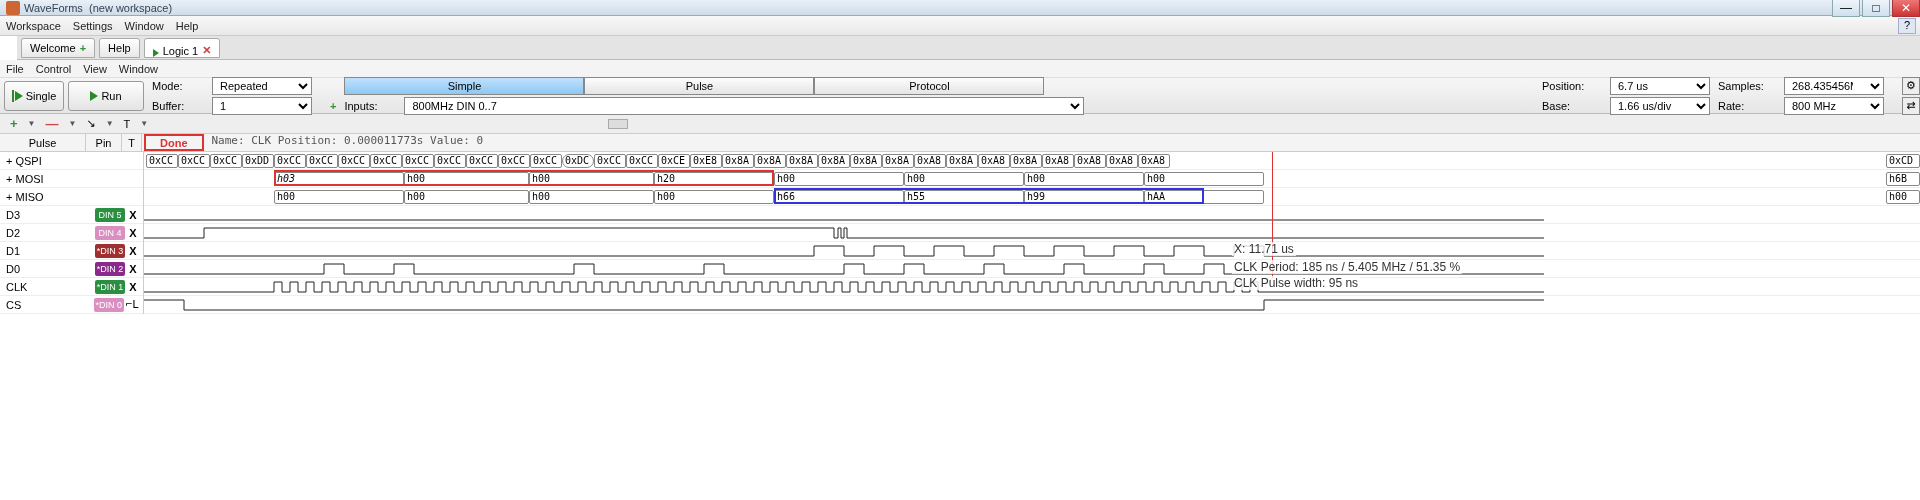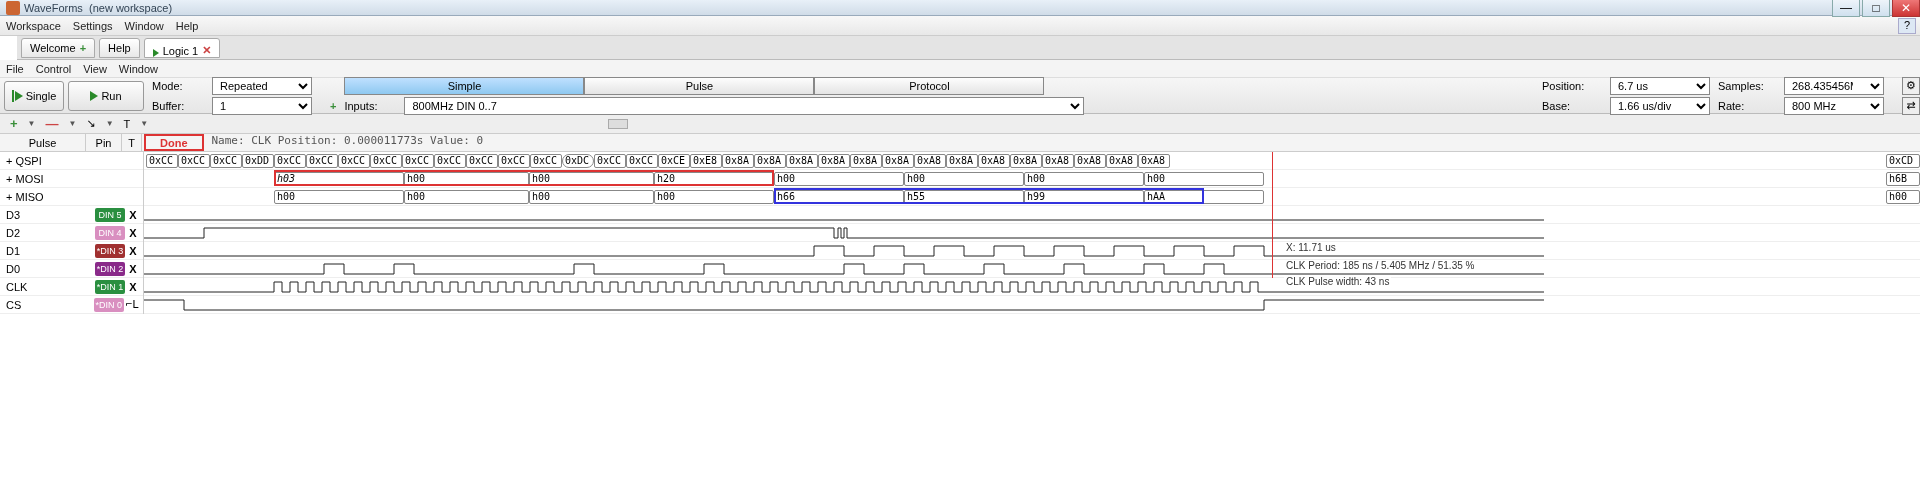--- a/index.html
+++ b/index.html
@@ -72,21 +72,21 @@
 .sig-row .lmark { font-family:monospace; }
 
 .wave-area { flex:1; position:relative; background:#fff; }
 .bus-row { height:18px; border-bottom:1px solid #eee; display:flex; position:relative; }
 .bus-cell { border:1px solid #888; border-radius:2px; height:14px; margin-top:2px; font-size:10px; font-family:monospace; padding:0 2px; line-height:12px; overflow:hidden; white-space:nowrap; }
 .mosi-box { border:2px solid #d33; position:absolute; top:18px; left:130px; width:500px; height:16px; pointer-events:none; }
 .miso-box { border:2px solid #33d; position:absolute; top:36px; left:630px; width:430px; height:16px; pointer-events:none; }
 
 .dig-row { height:18px; border-bottom:1px solid #eee; position:relative; }
 .cursor-line { position:absolute; left:1128px; top:0; width:1px; height:126px; background:#d33; }
-.info-box { position:absolute; left:1140px; font-size:10px; color:#333; background:rgba(255,255,255,0.8); padding:0 2px; }
+.info-box { position:absolute; left:1088px; font-size:12px; color:#333; background:rgba(255,255,255,0.8); padding:0 2px; }
 </style>
 </head>
 <body>
 
 <div class="title-bar">
   <div class="app-icon"></div>
   <span class="title">
     <span>WaveForms</span>&nbsp;&nbsp;<span>(new workspace)</span>
   </span>
   <div class="win-btns">
@@ -324,15 +324,15 @@
     <div class="dig-row"><svg width="100%" height="18">
           <path id="clkp" stroke="#222" fill="none" d="M0 14 L130 14 L130 14 L130 4 L138 4 L138 14 L146 14 L146 4 L154 4 L154 14 L162 14 L162 4 L170 4 L170 14 L178 14 L178 4 L186 4 L186 14 L194 14 L194 4 L202 4 L202 14 L210 14 L210 4 L218 4 L218 14 L226 14 L226 4 L234 4 L234 14 L242 14 L242 4 L250 4 L250 14 L258 14 L258 4 L266 4 L266 14 L274 14 L274 4 L282 4 L282 14 L290 14 L290 4 L298 4 L298 14 L306 14 L306 4 L314 4 L314 14 L322 14 L322 4 L330 4 L330 14 L338 14 L338 4 L346 4 L346 14 L354 14 L354 4 L362 4 L362 14 L370 14 L370 4 L378 4 L378 14 L386 14 L386 4 L394 4 L394 14 L402 14 L402 4 L410 4 L410 14 L418 14 L418 4 L426 4 L426 14 L434 14 L434 4 L442 4 L442 14 L450 14 L450 4 L458 4 L458 14 L466 14 L466 4 L474 4 L474 14 L482 14 L482 4 L490 4 L490 14 L498 14 L498 4 L506 4 L506 14 L514 14 L514 4 L522 4 L522 14 L530 14 L530 4 L538 4 L538 14 L546 14 L546 4 L554 4 L554 14 L562 14 L562 4 L570 4 L570 14 L578 14 L578 4 L586 4 L586 14 L594 14 L594 4 L602 4 L602 14 L610 14 L610 4 L618 4 L618 14 L626 14 L626 4 L634 4 L634 14 L642 14 L642 4 L650 4 L650 14 L658 14 L658 4 L666 4 L666 14 L674 14 L674 4 L682 4 L682 14 L690 14 L690 4 L698 4 L698 14 L706 14 L706 4 L714 4 L714 14 L722 14 L722 4 L730 4 L730 14 L738 14 L738 4 L746 4 L746 14 L754 14 L754 4 L762 4 L762 14 L770 14 L770 4 L778 4 L778 14 L786 14 L786 4 L794 4 L794 14 L802 14 L802 4 L810 4 L810 14 L818 14 L818 4 L826 4 L826 14 L834 14 L834 4 L842 4 L842 14 L850 14 L850 4 L858 4 L858 14 L866 14 L866 4 L874 4 L874 14 L882 14 L882 4 L890 4 L890 14 L898 14 L898 4 L906 4 L906 14 L914 14 L914 4 L922 4 L922 14 L930 14 L930 4 L938 4 L938 14 L946 14 L946 4 L954 4 L954 14 L962 14 L962 4 L970 4 L970 14 L978 14 L978 4 L986 4 L986 14 L994 14 L994 4 L1002 4 L1002 14 L1010 14 L1010 4 L1018 4 L1018 14 L1026 14 L1026 4 L1034 4 L1034 14 L1042 14 L1042 4 L1050 4 L1050 14 L1058 14 L1058 4 L1066 4 L1066 14 L1074 14 L1074 4 L1082 4 L1082 14 L1090 14 L1090 4 L1098 4 L1098 14 L1106 14 L1106 4 L1114 4 L1114 14 L1400 14"></path>
         </svg></div>
     <div class="dig-row"><svg width="100%" height="18">
           <path d="M0 4 L40 4 L40 14 L1120 14 L1120 4 L1400 4" stroke="#222" fill="none"></path>
         </svg></div>
 
     <div class="cursor-line"></div>
     <div class="info-box" style="top:90px">X: 11.71 us</div>
     <div class="info-box" style="top:108px">CLK Period: 185 ns / 5.405 MHz / 51.35 %</div>
-    <div class="info-box" style="top:124px">CLK Pulse width: 43 ns</div>
+    <div class="info-box" style="top:124px">CLK Pulse width: 95 ns</div>
   </div>
 </div>
 
 </body></html>

